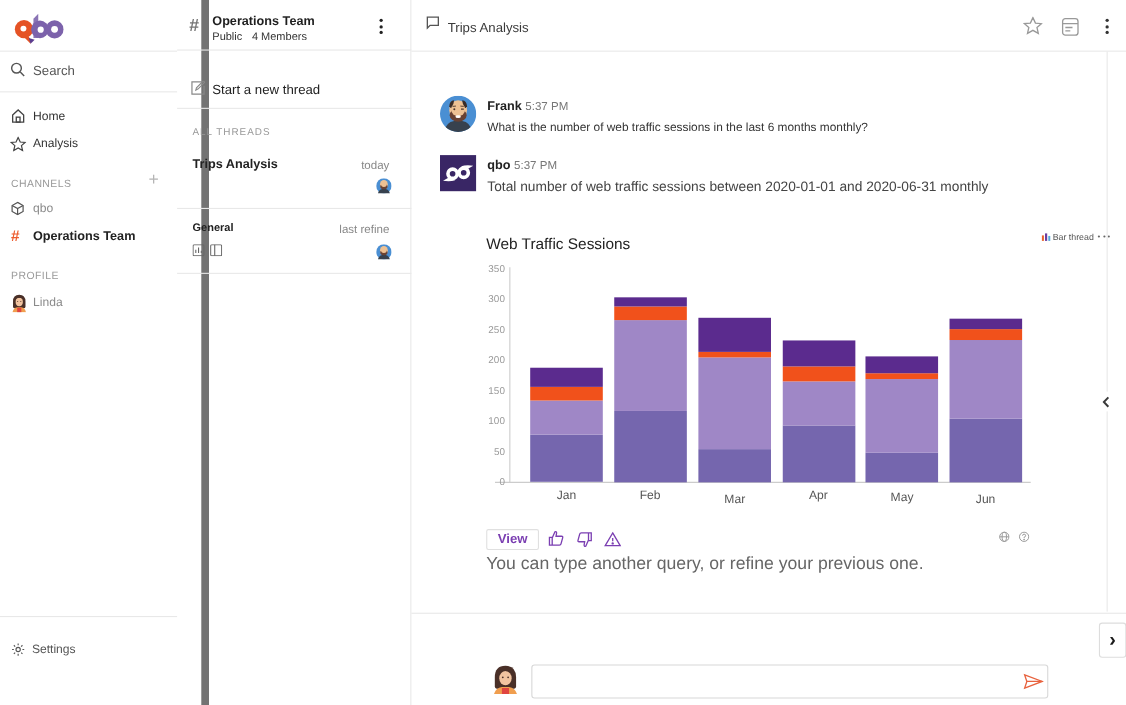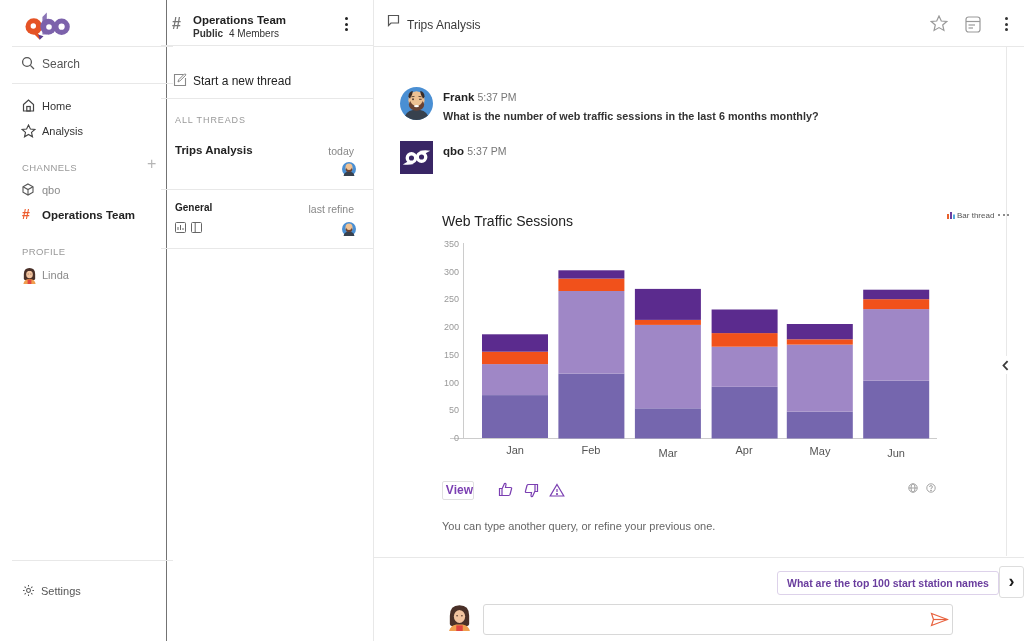--- a/index.html
+++ b/index.html
@@ -5,21 +5,21 @@
 *{margin:0;padding:0;box-sizing:border-box}
 html,body{width:1024px;height:641px;background:#fff;font-family:"Liberation Sans",sans-serif;overflow:hidden}
 body{position:relative}
 .abs{position:absolute}
 .hline{position:absolute;height:1px;background:#e8e8e8}
 .vline{position:absolute;width:1px;background:#e8e8e8}
 </style>
 </head>
 <body>
 
-<div class="abs" style="left:12px;top:0;width:155px;height:641px;border-right:1px solid #737373">
+<div class="abs" style="left:0;top:0;width:190px;height:641px;border-right:7px solid #737373">
 
   <svg class="abs" style="left:12px;top:11px" width="46" height="30" viewBox="0 0 46 30">
     <circle cx="9.8" cy="15.5" r="8.3" fill="#e55325"></circle>
     <path d="M13.5 21.5 Q16.5 25.5 15.8 28.8 L10.2 23.2 Z" fill="#e55325"></path>
     <path d="M15.8 28.8 L19.5 25.2 L14.2 23.6 Z" fill="#5b3c8f"></path>
     <path d="M18.4 6 L22.8 1.5 L22.8 23.5 L18.4 23.5 Z" fill="#8a74b5"></path>
     <circle cx="24.3" cy="15.7" r="8" fill="#7c62ab"></circle>
     <circle cx="37.6" cy="15.7" r="8.2" fill="#7c62ab"></circle>
     <circle cx="9.3" cy="15" r="2.7" fill="#fff"></circle>
     <circle cx="25" cy="16" r="2.8" fill="#fff"></circle>
@@ -73,21 +73,21 @@
   <svg class="abs" style="left:10px;top:584px" width="13" height="13" viewBox="0 0 20 20" fill="none" stroke="#555" stroke-width="1.6">
       <circle cx="10" cy="10" r="3"></circle>
       <path d="M10 1.5 L10 4 M10 16 L10 18.5 M1.5 10 L4 10 M16 10 L18.5 10 M4 4 L5.8 5.8 M14.2 14.2 L16 16 M16 4 L14.2 5.8 M5.8 14.2 L4 16"></path>
     </svg>
   <div class="abs" style="left:29px;top:585px;font-size:11px;color:#555">Settings</div>
 </div>
 
 <div class="abs" style="left:161px;top:0;width:213px;height:641px;border-right:1px solid #e8e8e8">
   <div class="abs" style="left:11px;top:15px;font-size:16px;color:#777;font-weight:bold">#</div>
   <div class="abs" style="left:32px;top:14px;font-size:11.5px;color:#1f1f1f;font-weight:bold">Operations Team</div>
-  <div class="abs" style="left:32px;top:28px;font-size:10px;color:#333;font-weight:bold">Public</div>
+  <div class="abs" style="left:32px;top:28px;font-size:10px;color:#333;font-weight:normal">Public</div>
   <div class="abs" style="left:68px;top:28px;font-size:10px;color:#333;font-weight:normal">4 Members</div>
   <div class="abs" style="left:184px;top:17px;width:3px">
     <div style="width:3px;height:3px;border-radius:50%;background:#222;margin-bottom:2.5px"></div>
     <div style="width:3px;height:3px;border-radius:50%;background:#222;margin-bottom:2.5px"></div>
     <div style="width:3px;height:3px;border-radius:50%;background:#222"></div>
   </div>
   <div class="hline" style="left:0;top:45px;width:213px"></div>
 
   <svg class="abs" style="left:12px;top:73px" width="14" height="14" viewBox="0 0 14 14" fill="none" stroke="#888" stroke-width="1.1">
       <path d="M10.5 1.5 L1.5 1.5 L1.5 12.5 L12.5 12.5 L12.5 5"></path>
@@ -165,30 +165,31 @@
         <path d="M26.8 10.5 Q26.6 5 22 4.4 L23.6 12.6 Q26.2 12.6 26.8 10.5 Z" fill="#3b2c26"></path>
         <ellipse cx="18" cy="19.3" rx="8.4" ry="6.6" fill="#6a4233"></ellipse>
         <ellipse cx="18" cy="13.6" rx="6.9" ry="6.9" fill="#eec193"></ellipse>
         <ellipse cx="18" cy="20.8" rx="2.7" ry="1.3" fill="#fff"></ellipse>
         <circle cx="14.2" cy="13.4" r="1" fill="#4a352b"></circle>
         <path d="M20.8 13.4 L23.6 13.4" stroke="#4a352b" stroke-width="1.2"></path>
         <path d="M12.4 10.6 L15.8 10.3 M20.2 10.3 L23.6 10.6" stroke="#4a352b" stroke-width="0.9"></path>
       </g>
     </svg>
   <div class="abs" style="left:69px;top:91px;font-size:11.5px;color:#222;font-weight:bold">Frank <span style="font-weight:normal;font-size:10.5px;color:#777">5:37 PM</span></div>
-  <div class="abs" style="left:69px;top:110px;font-size:10.8px;color:#333;font-weight:bold">What is the number of web traffic sessions in the last 6 months monthly?</div>
+  <div class="abs" style="left:69px;top:110px;font-size:10.8px;color:#333;font-weight:normal">What is the number of web traffic sessions in the last 6 months monthly?</div>
 
   <svg class="abs" style="left:26px;top:141px" width="33" height="33" viewBox="0 0 36 36">
       <rect width="36" height="36" fill="#392665"></rect>
       <circle cx="12.5" cy="18.5" r="4.6" fill="none" stroke="#fff" stroke-width="3.6"></circle>
       <circle cx="23.5" cy="17.5" r="4.6" fill="none" stroke="#fff" stroke-width="3.6"></circle>
       <path d="M3 25.5 L10 21.5 L15 25 Q10 26.5 3 25.5 Z" fill="#fff"></path>
       <path d="M33 10.5 L26 14.5 L21 11 Q26 9.5 33 10.5 Z" fill="#fff"></path>
     </svg>
   <div class="abs" style="left:69px;top:145px;font-size:11.5px;color:#222;font-weight:bold">qbo <span style="font-weight:normal;font-size:10.5px;color:#777">5:37 PM</span></div>
+  <div class="abs" style="left:69px;top:163px;font-size:12.5px;color:#444">Total number of web traffic sessions between 2020-01-01 and 2020-06-31 monthly</div>
 
   <div class="abs" style="left:68px;top:213px;font-size:14px;color:#222">Web Traffic Sessions</div>
   <svg class="abs" style="left:573px;top:212px" width="8" height="7" viewBox="0 0 8 7">
       <rect x="0" y="2" width="2" height="5" fill="#e8612c"></rect>
       <rect x="3" y="0" width="2" height="7" fill="#6b3fa0"></rect>
       <rect x="6" y="2.5" width="2" height="4.5" fill="#56aadb"></rect>
     </svg>
   <div class="abs" style="left:583px;top:211px;font-size:8px;color:#555">Bar thread</div>
   <div class="abs" style="left:624px;top:214px;display:flex;gap:2.5px">
       <i style="width:2px;height:2px;border-radius:50%;background:#666"></i>
@@ -242,21 +243,21 @@
     <rect x="786.8" y="344.6" width="66" height="67" fill="#9f87c6"></rect>
     <rect x="786.8" y="339.3" width="66" height="5.3" fill="#f1511b"></rect>
     <rect x="786.8" y="324" width="66" height="15.3" fill="#5b2b8e"></rect>
 
     <rect x="863.2" y="380.6" width="66" height="57.9" fill="#7566ae"></rect>
     <rect x="863.2" y="309.1" width="66" height="71.5" fill="#9f87c6"></rect>
     <rect x="863.2" y="299.2" width="66" height="9.9" fill="#f1511b"></rect>
     <rect x="863.2" y="289.7" width="66" height="9.5" fill="#5b2b8e"></rect>
   </svg>
 
-  <div class="abs" style="left:68px;top:481px;width:32px;height:19px;border:1px solid #e0e0e0;border-radius:2px;text-align:right;line-height:17px;font-size:12px;color:#7b3fb2;font-weight:bold">View</div>
+  <div class="abs" style="left:68px;top:481px;width:48px;height:19px;border:1px solid #e0e0e0;border-radius:2px;text-align:center;line-height:17px;font-size:12px;color:#7b3fb2;font-weight:bold">View</div>
   <svg class="abs" style="left:124px;top:482px" width="15" height="15" viewBox="0 0 15 15" fill="none" stroke="#7b3fb2" stroke-width="1.2">
       <path d="M1.5 6.5 L4 6.5 L4 13.5 L1.5 13.5 Z M4 7 L6.5 1.5 Q8 1 8 2.5 L7.5 5.5 L12.5 5.5 Q14 5.5 13.5 7 L12 12.5 Q11.8 13.5 10.5 13.5 L4 13.5"></path>
     </svg>
   <svg class="abs" style="left:150px;top:483px" width="15" height="15" viewBox="0 0 15 15" fill="none" stroke="#7b3fb2" stroke-width="1.2">
       <g transform="rotate(180 7.5 7.5)">
         <path d="M1.5 6.5 L4 6.5 L4 13.5 L1.5 13.5 Z M4 7 L6.5 1.5 Q8 1 8 2.5 L7.5 5.5 L12.5 5.5 Q14 5.5 13.5 7 L12 12.5 Q11.8 13.5 10.5 13.5 L4 13.5"></path>
       </g>
     </svg>
   <svg class="abs" style="left:175px;top:483px" width="16" height="15" viewBox="0 0 16 15" fill="none" stroke="#7b3fb2" stroke-width="1.2">
       <path d="M8 1.5 L14.8 13 L1.2 13 Z"></path>
@@ -266,30 +267,29 @@
   <svg class="abs" style="left:534px;top:483px" width="10" height="10" viewBox="0 0 10 10" fill="none" stroke="#999" stroke-width="0.9">
       <circle cx="5" cy="5" r="4.2"></circle>
       <ellipse cx="5" cy="5" rx="2" ry="4.2"></ellipse>
       <line x1="0.8" y1="5" x2="9.2" y2="5"></line>
     </svg>
   <svg class="abs" style="left:552px;top:483px" width="10" height="10" viewBox="0 0 10 10" fill="none" stroke="#999" stroke-width="0.9">
       <circle cx="5" cy="5" r="4.2"></circle>
       <path d="M3.6 4 Q3.6 2.6 5 2.6 Q6.4 2.6 6.4 4 Q6.4 5 5 5.4 L5 6.2"></path>
       <circle cx="5" cy="7.5" r="0.4" fill="#999"></circle>
     </svg>
-  <div class="abs" style="left:68px;top:520px;font-size:11px;color:#666">You can type another query, or refine your previous one.</div>
+  <div class="abs" style="left:68px;top:504px;font-size:16px;color:#666">You can type another query, or refine your previous one.</div>
 
   <div class="vline" style="left:632px;top:47px;height:309px"></div>
   <div class="vline" style="left:632px;top:374px;height:182px"></div>
   <svg class="abs" style="left:628px;top:360px" width="7" height="11" viewBox="0 0 7 11" fill="none" stroke="#3a3a3a" stroke-width="1.8">
       <path d="M5.6 1.2 L1.5 5.5 L5.6 9.8"></path>
     </svg>
 
   <div class="hline" style="left:0;top:557px;width:650px"></div>
-  <div class="abs" style="left:403px;top:571px;width:222px;height:24px;border:1px solid #ddd2ea;border-radius:3px;text-align:center;line-height:22px;font-size:10.5px;color:#6a3d9e;font-weight:bold;white-space:nowrap">What are the top 100 start station names</div>
   <div class="abs" style="left:625px;top:566px;width:25px;height:32px;border:1px solid #ddd;border-radius:3px;background:#fff;text-align:center;line-height:29px;font-size:18px;color:#1a1a1a;font-weight:bold">›</div>
 
   <svg class="abs" style="left:71px;top:602px" width="29" height="29" viewBox="0 0 36 36">
     <path d="M6 17 Q6 4 18 4 Q30 4 30 17 L30 27 Q30 30 26 30 L10 30 Q6 30 6 27 Z" fill="#4a3028"></path>
     <ellipse cx="18" cy="18" rx="7" ry="8" fill="#f2c4a0"></ellipse>
     <path d="M10 14 Q13 8 24 11 L27 15 Q27 7 18 6 Q10 6 10 14 Z" fill="#4a3028"></path>
     <circle cx="15" cy="17" r="1" fill="#4a3028"></circle>
       <circle cx="21" cy="17" r="1" fill="#4a3028"></circle>
     <path d="M5 36 Q7 29 14 28 L22 28 Q29 29 31 36 Z" fill="#f09e4e"></path>
     <path d="M14 36 L14 29 L22 29 L22 36 Z" fill="#e04540"></path>

